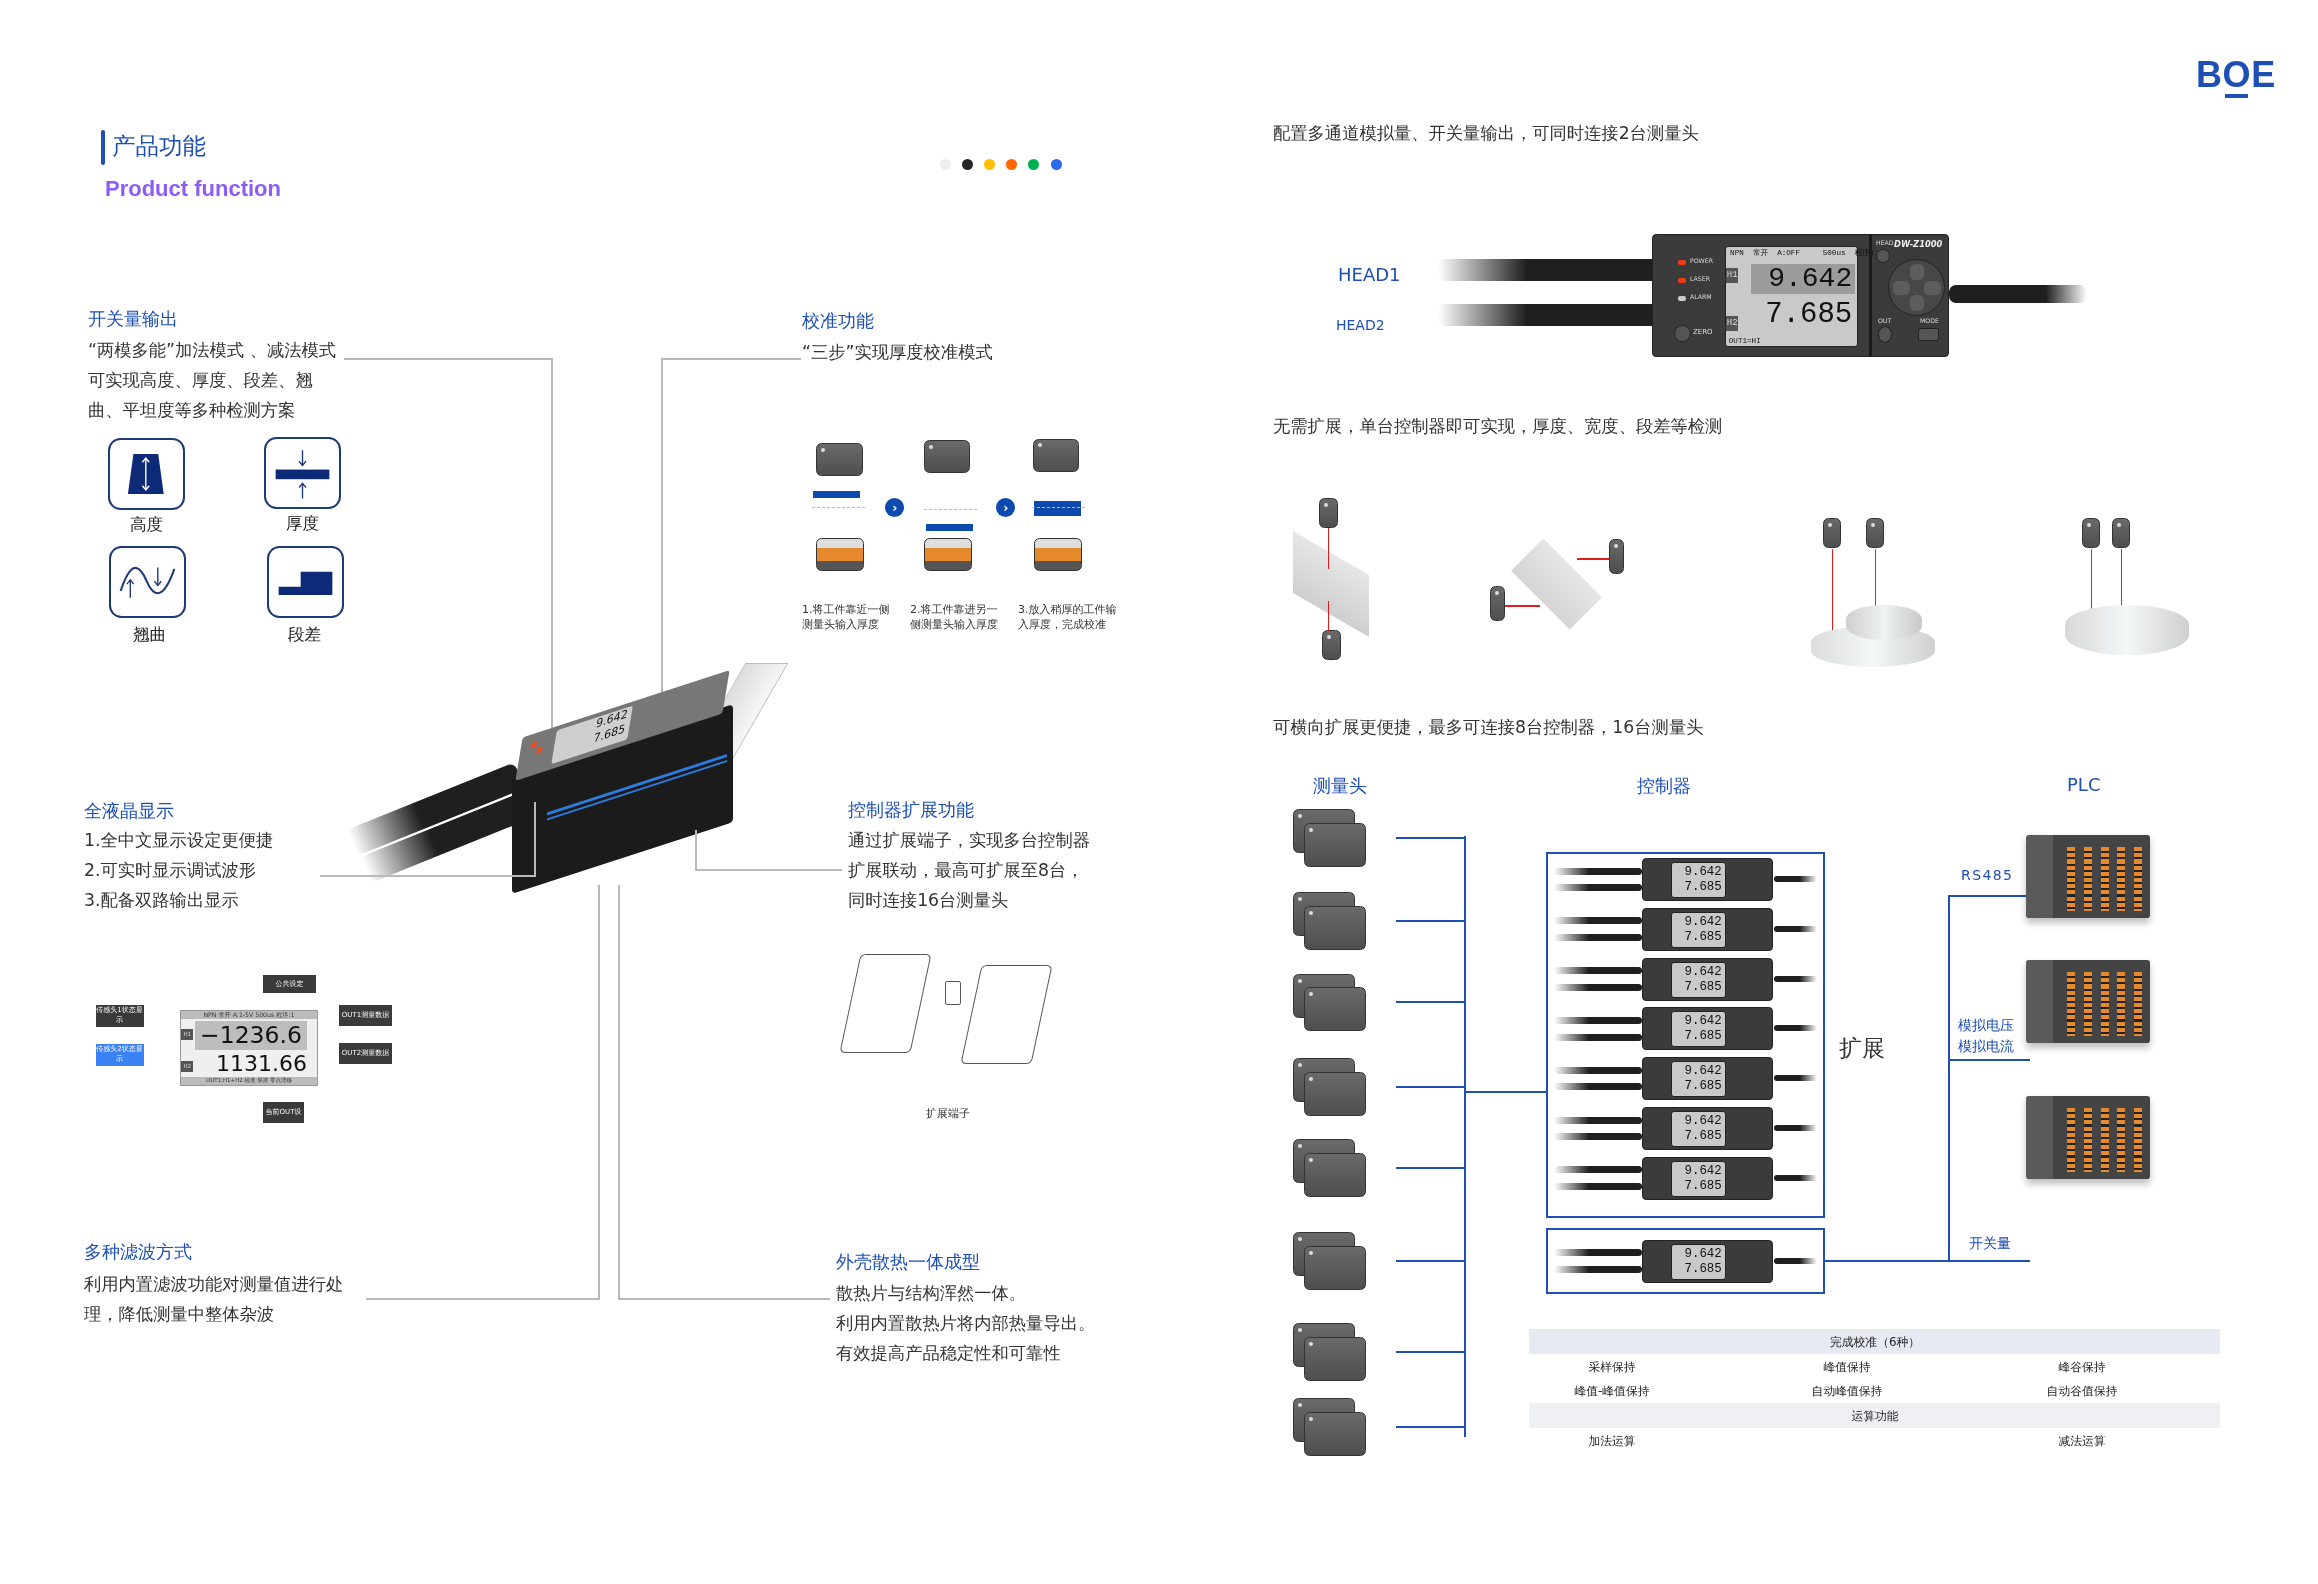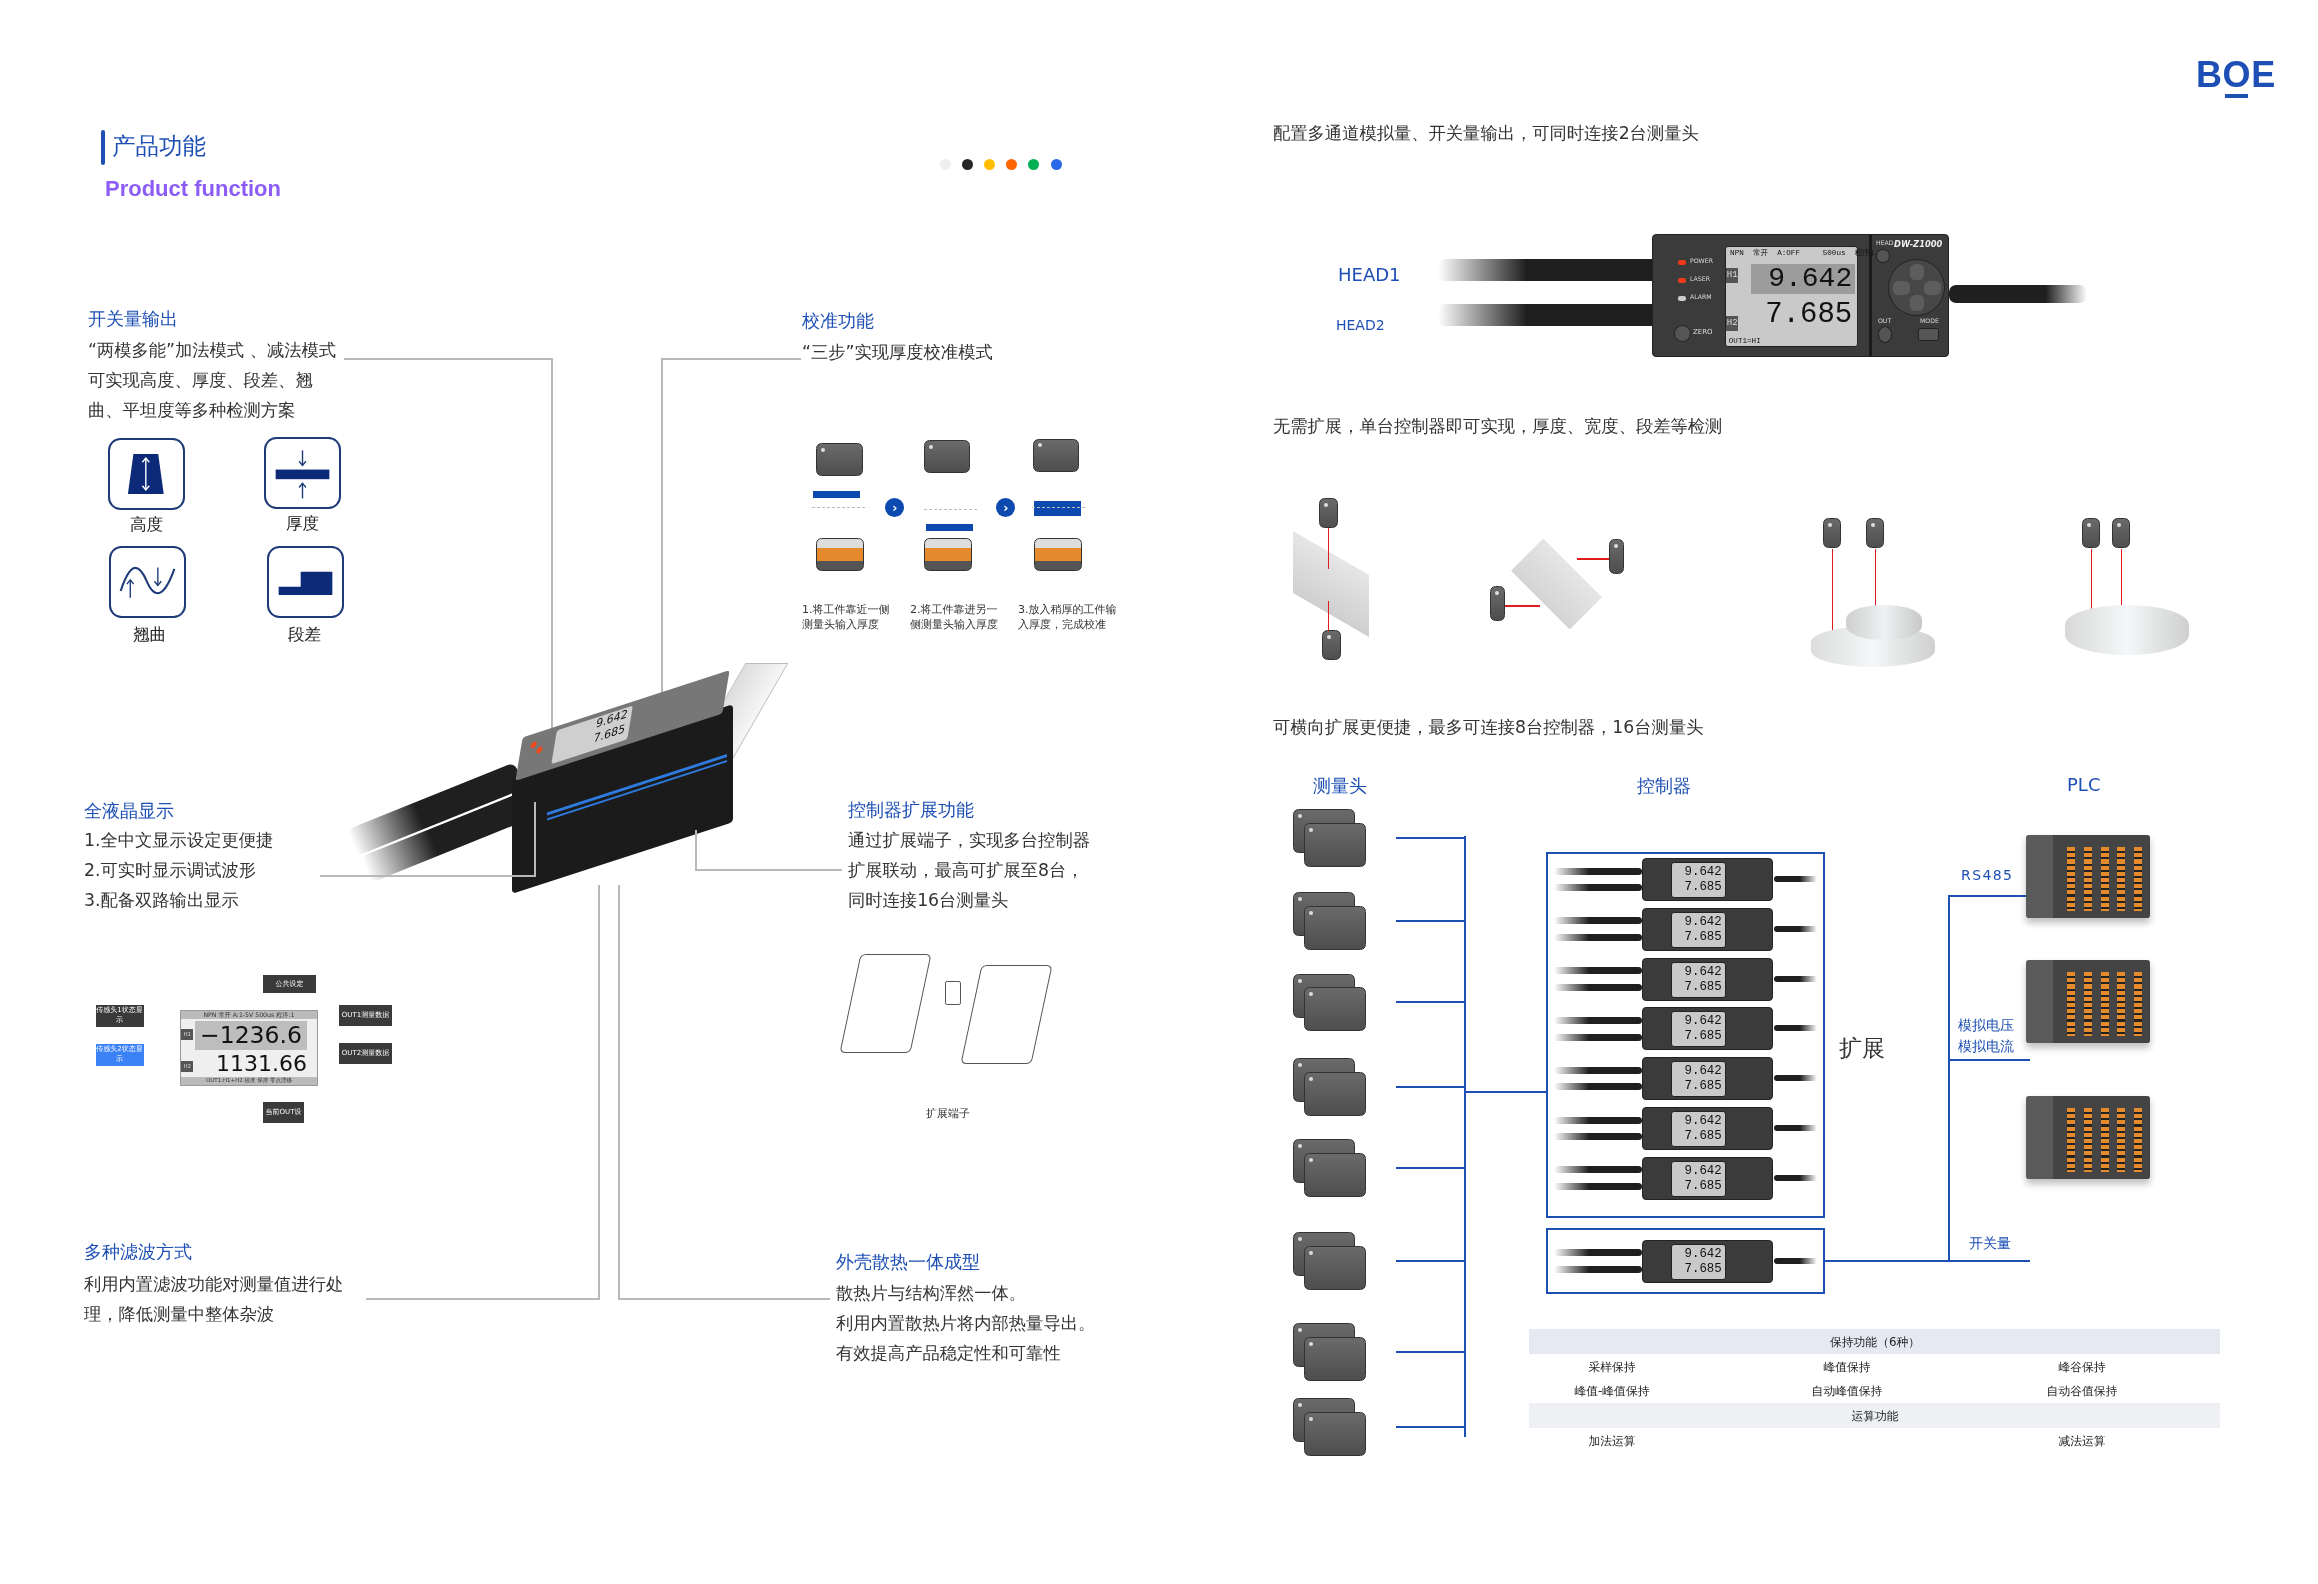--- a/index.html
+++ b/index.html
@@ -410,21 +410,21 @@
   </div>
 <div class="plc" style="left:2026px;top:1096px;">
     <div class="term" style="left:41px"></div>
     <div class="term" style="left:58px"></div>
     <div class="term" style="left:75px"></div>
     <div class="term" style="left:91px"></div>
     <div class="term" style="left:108px"></div>
   </div>
 
 <div class="tbl-row" style="top:1329px;background:#e6e8f2;">
-  <span style="left:263px;">保持功能（6种）</span>
+  <span style="left:263px;">完成校准（6种）</span>
 </div>
 <div class="tbl-row" style="top:1354px;">
   <span style="left:0;">采样保持</span>
   <span style="left:235px;">峰值保持</span>
   <span style="left:470px;">峰谷保持</span>
 </div>
 <div class="tbl-row" style="top:1378px;">
   <span style="left:0;">峰值-峰值保持</span>
   <span style="left:235px;">自动峰值保持</span>
   <span style="left:470px;">自动谷值保持</span>

